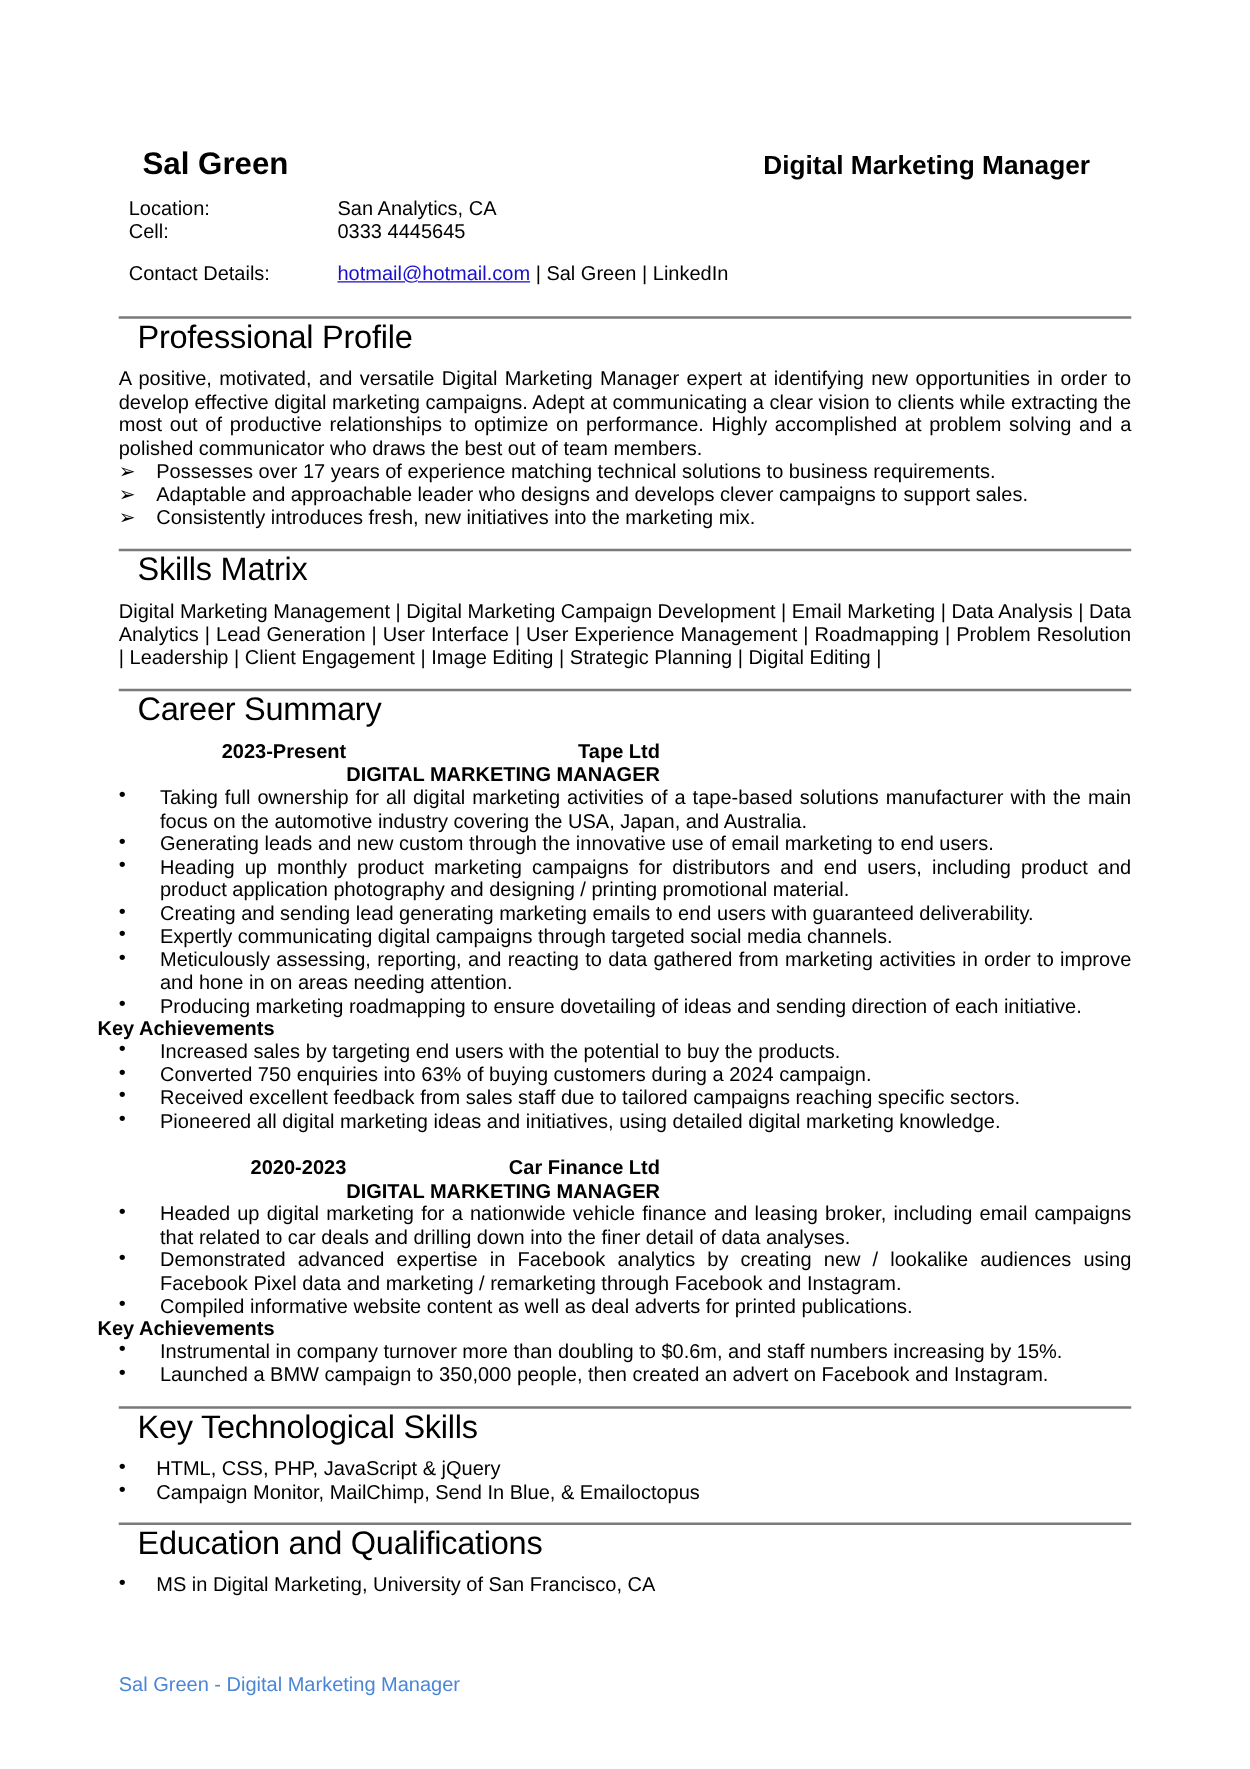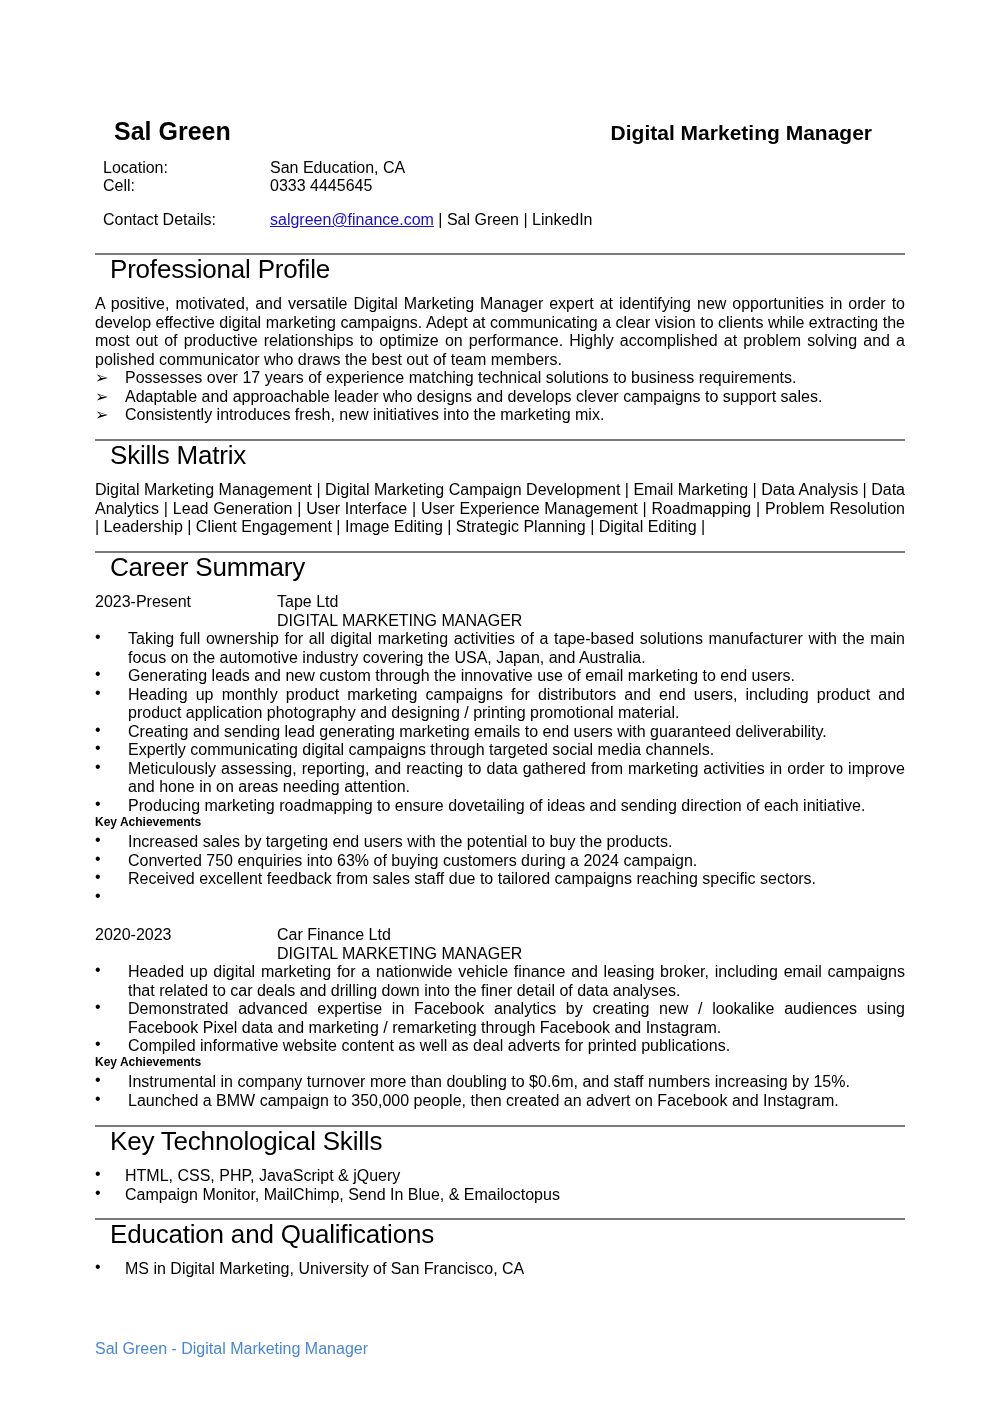--- a/index.html
+++ b/index.html
@@ -12,40 +12,40 @@
     .contact-row a { color: #1a0dcc; text-decoration: underline; }
     .rule { position: absolute; left: 95px; width: 810px; height: 0; border-top: 2px solid #7a7a7a; }
     .h2 { position: absolute; left: 110px; font-size: 26px; font-weight: normal; letter-spacing: -0.2px; }
     .para { position: absolute; left: 95px; width: 810px; font-size: 16px; line-height: 18.5px; text-align: justify; }
     .arrow-list, .bullet-list { position: absolute; left: 95px; width: 810px; margin: 0; padding: 0; list-style: none; font-size: 16px; line-height: 18.5px; }
     .arrow-list li { position: relative; padding-left: 30px; }
     .arrow-list li .mark { position: absolute; left: 0; top: 0; }
     .bullet-list li { position: relative; padding-left: 33px; text-align: justify; }
     .bullet-list li .mark { position: absolute; left: 0; top: -2px; font-size: 16px; }
     .bullet-list.short li { padding-left: 30px; }
-    .job-head { position: absolute; left: 95px; font-size: 16px; font-weight: normal; line-height: 18.5px; }
+    .job-head { position: absolute; left: 95px; font-size: 16px; font-weight: bold; line-height: 18.5px; text-align: right; }
     .job-head .date { display: inline-block; width: 182px; vertical-align: top; }
     .job-head .co { display: inline-block; vertical-align: top; }
-    .kah { position: absolute; left: 95px; font-size: 12px; font-weight: bold; }
+    .kah { position: absolute; left: 78px; font-size: 16px; font-weight: bold; }
     .footer { position: absolute; left: 95px; top: 1340px; font-size: 16px; color: #4a86d6; }
   </style>
 </head>
 <body>
 
 <div class="abs name">Sal Green</div>
 <div class="abs title">Digital Marketing Manager</div>
 
 <div class="contact-row" style="top:159px;">
-  <span class="lbl">Location:</span><span>San Education, CA</span>
+  <span class="lbl">Location:</span><span>San Analytics, CA</span>
 </div>
 <div class="contact-row" style="top:177px;">
   <span class="lbl">Cell:</span><span>0333 4445645</span>
 </div>
 <div class="contact-row" style="top:211px;">
-  <span class="lbl">Contact Details:</span><a>salgreen@finance.com</a><span> | Sal Green | LinkedIn</span>
+  <span class="lbl">Contact Details:</span><a>hotmail@hotmail.com</a><span> | Sal Green | LinkedIn</span>
 </div>
 
 <div class="rule" style="top:253px;"></div>
 <div class="h2" style="top:254px;">Professional Profile</div>
 <div class="para" style="top:295px;">A positive, motivated, and versatile Digital Marketing Manager expert at identifying new opportunities in order to develop effective digital marketing campaigns. Adept at communicating a clear vision to clients while extracting the most out of productive relationships to optimize on performance. Highly accomplished at problem solving and a polished communicator who draws the best out of team members.</div>
 <ul class="arrow-list" style="top:369px;">
   <li><span class="mark">➢</span><span>Possesses over 17 years of experience matching technical solutions to business requirements.</span></li>
   <li><span class="mark">➢</span><span>Adaptable and approachable leader who designs and develops clever campaigns to support sales.</span></li>
   <li><span class="mark">➢</span><span>Consistently introduces fresh, new initiatives into the marketing mix.</span></li>
 </ul>
@@ -67,21 +67,21 @@
   <li><span class="mark">•</span><span>Creating and sending lead generating marketing emails to end users with guaranteed deliverability.</span></li>
   <li><span class="mark">•</span><span>Expertly communicating digital campaigns through targeted social media channels.</span></li>
   <li><span class="mark">•</span><span>Meticulously assessing, reporting, and reacting to data gathered from marketing activities in order to improve and hone in on areas needing attention.</span></li>
   <li><span class="mark">•</span><span>Producing marketing roadmapping to ensure dovetailing of ideas and sending direction of each initiative.</span></li>
 </ul>
 <div class="kah" style="top:815px;">Key Achievements</div>
 <ul class="bullet-list" style="top:833px;">
   <li><span class="mark">•</span><span>Increased sales by targeting end users with the potential to buy the products.</span></li>
   <li><span class="mark">•</span><span>Converted 750 enquiries into 63% of buying customers during a 2024 campaign.</span></li>
   <li><span class="mark">•</span><span>Received excellent feedback from sales staff due to tailored campaigns reaching specific sectors.</span></li>
-  <li><span class="mark">•</span></li>
+  <li><span class="mark">•</span><span>Pioneered all digital marketing ideas and initiatives, using detailed digital marketing knowledge.</span></li>
 </ul>
 
 <div class="job-head" style="top:878px;margin-top:48px;">
   <span class="date">2020-2023</span><span class="co"><span>Car Finance Ltd</span><br><span>DIGITAL MARKETING MANAGER</span></span>
 </div>
 <ul class="bullet-list" style="top:963px;">
   <li><span class="mark">•</span><span>Headed up digital marketing for a nationwide vehicle finance and leasing broker, including email campaigns that related to car deals and drilling down into the finer detail of data analyses.</span></li>
   <li><span class="mark">•</span><span>Demonstrated advanced expertise in Facebook analytics by creating new / lookalike audiences using Facebook Pixel data and marketing / remarketing through Facebook and Instagram.</span></li>
   <li><span class="mark">•</span><span>Compiled informative website content as well as deal adverts for printed publications.</span></li>
 </ul>

